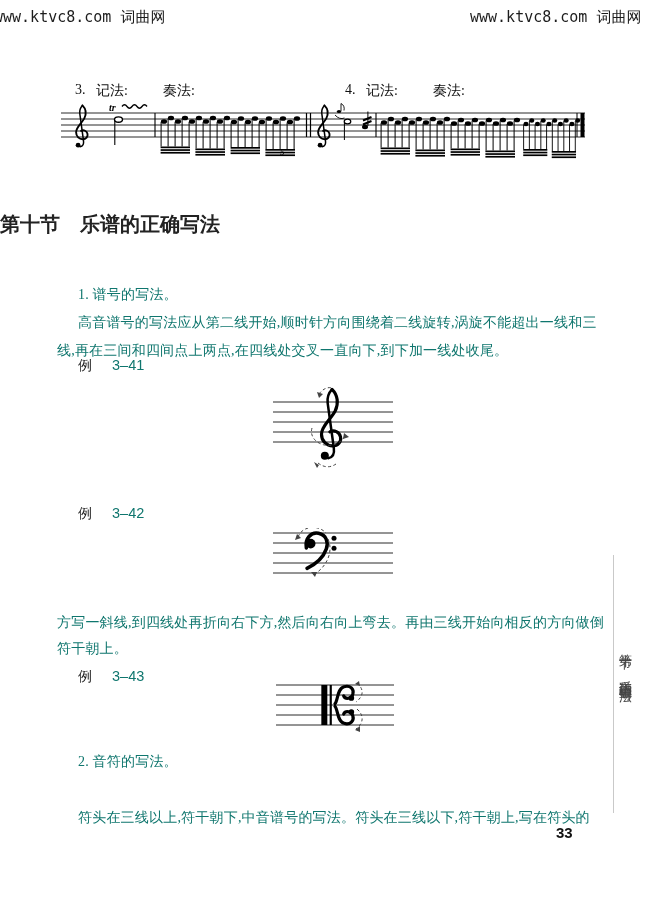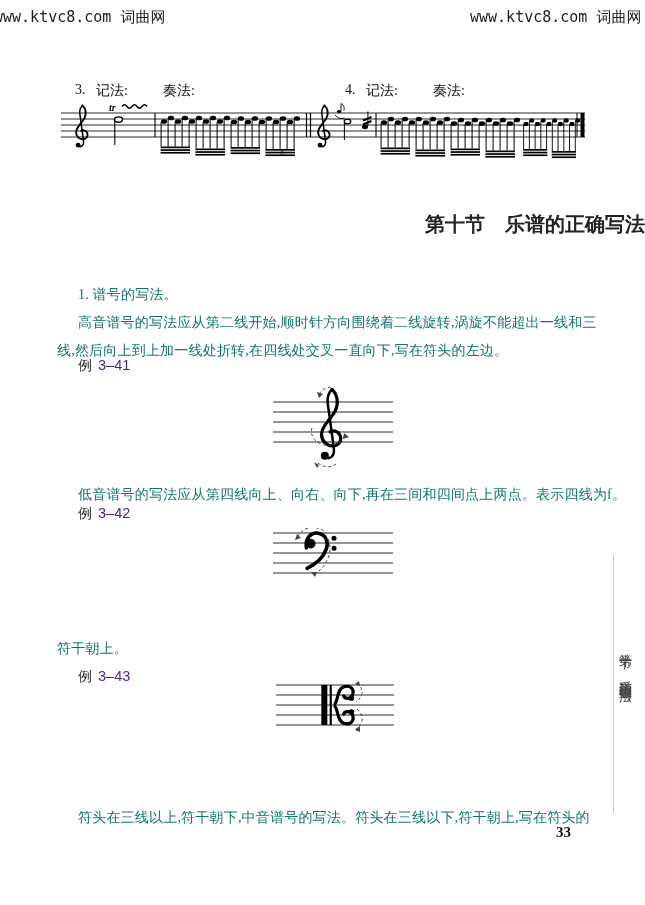--- a/index.html
+++ b/index.html
@@ -11,32 +11,32 @@
   .wm {
     position:absolute; top:8px; font-family:"DejaVu Sans Mono", monospace;
     font-size:15px; color:#1c1c1c; white-space:nowrap;
   }
   .wm-left { left:-6px; }
   .wm-right-clip { position:absolute; left:470px; top:8px; width:175px; overflow:hidden; }
   .wm-right { position:static; }
   .score-label { position:absolute; top:82px; font-size:14px; color:#111; white-space:nowrap; }
   .music-svg { position:absolute; left:58px; top:100px; }
   .doc-title {
-    position:absolute; left:0; top:211px; width:645px; text-align:right;
+    position:absolute; left:0; top:211px; width:645px; text-align:left;
     font-size:20px; font-weight:bold; color:#222;
   }
   .doc-title .gap { display:inline-block; width:1em; }
   .bodyline { position:absolute; left:57px; width:565px; font-size:14px; line-height:28px;
     color:#0f766e; white-space:nowrap; letter-spacing:0.2px; }
   .ind { padding-left:21px; }
   .exlabel { position:absolute; left:78px; font-size:14px; white-space:nowrap; }
-  .exlabel .num { font-family:"Liberation Sans", sans-serif; font-size:14.5px; margin-left:6px; color:#4c1d95; }
+  .exlabel .num { font-family:"Liberation Sans", sans-serif; font-size:14.5px; margin-left:20px; color:#0f766e; }
   .fig { position:absolute; }
   .pagenum { position:absolute; left:556px; top:824px; font-size:15px; font-weight:bold; color:#111;
-    font-family:Liberation Serif, serif; }
+    font-family:Liberation Sans, sans-serif; }
   .side-rule { position:absolute; left:613px; top:555px; width:1px; height:258px; background:#c9c9c9; }
   .side-text {
     position:absolute; left:616px; top:643px; height:210px;
     writing-mode:vertical-rl; font-size:13px; color:#444; letter-spacing:1.5px;
   }
   .side-text .seg2 { margin-top:18px; }
   svg { display:block; }
 </style>
 </head>
 <body>
@@ -131,79 +131,80 @@
     <path d="M519 13V37" stroke="#000" stroke-width="1"></path>
     <rect x="522.5" y="13" width="4" height="24" fill="#000"></rect>
   </svg>
 
   <div class="doc-title">
     <span>第十节</span><span class="gap"></span><span>乐谱的正确写法</span>
   </div>
 
   <div class="bodyline ind" style="top:281px">1. 谱号的写法。</div>
   <div class="bodyline ind" style="top:309px">高音谱号的写法应从第二线开始,顺时针方向围绕着二线旋转,涡旋不能超出一线和三</div>
-  <div class="bodyline" style="top:337px">线,然后向上到上加一线处折转,在四线处交叉一直向下,写在符头的左边。</div>
+  <div class="bodyline" style="top:337px">线,再在三间和四间点上两点,在四线处交叉一直向下,到下加一线处收尾。</div>
 
   <div class="exlabel" style="top:357px">
     <span>例</span><span class="num">3–41</span>
   </div>
 
   <svg class="fig" style="left:268px; top:383px" width="130" height="90" viewBox="0 0 130 90">
     <path d="M5 19H125 M5 29H125 M5 39H125 M5 49H125 M5 59H125" stroke="#2a2a2a" stroke-width="1"></path>
     <use href="#gclef" transform="translate(60,19) scale(1.667)"></use>
     <g stroke="#444" stroke-width="1" fill="none" stroke-dasharray="3 2.5">
       <path d="M44 45 A 16 13 0 1 0 77 52"></path>
       <path d="M51 11 Q 57 3 65 5"></path>
       <path d="M50 80 Q 59 87 68 81"></path>
     </g>
     <g fill="#444">
       <polygon points="76,50 81,54 75,56"></polygon>
       <polygon points="49,9 51,15 55,11"></polygon>
       <polygon points="51,82 46,79 49,85"></polygon>
     </g>
   </svg>
 
-  <div class="bodyline ind" style="top:481px">低音谱号的写法应从第四线向上、向右、向下,再在三间和四间点上两点。表示四线为f。</div>
 
   <div class="exlabel" style="top:505px">
     <span>例</span><span class="num">3–42</span>
   </div>
 
   <svg class="fig" style="left:268px; top:528px" width="130" height="52" viewBox="0 0 130 52">
     <path d="M5 5H125 M5 15H125 M5 25H125 M5 35H125 M5 45H125" stroke="#2a2a2a" stroke-width="1"></path>
     <use href="#fclef" transform="translate(40,5) scale(1.667)"></use>
     <g stroke="#444" stroke-width="1" fill="none" stroke-dasharray="3 2.5">
       <path d="M30 9 C 34 -2 50 -4 58 5"></path>
       <path d="M60 11 C 66 24 58 40 45 47"></path>
     </g>
     <g fill="#444">
       <polygon points="29,6 33,10 27,12"></polygon>
       <polygon points="47,49 43,44 49,44"></polygon>
     </g>
   </svg>
 
+  <div class="bodyline" style="top:609px">方写一斜线,到四线处再折向右下方,然后向右向上弯去。再由三线开始向相反的方向做倒</div>
   <div class="bodyline" style="top:635px">符干朝上。</div>
 
   <div class="exlabel" style="top:668px">
     <span>例</span><span class="num">3–43</span>
   </div>
 
   <svg class="fig" style="left:271px; top:680px" width="128" height="52" viewBox="0 0 128 52">
     <path d="M5 5H123 M5 15H123 M5 25H123 M5 35H123 M5 45H123" stroke="#2a2a2a" stroke-width="1"></path>
     <use href="#cclef" transform="translate(64,5) scale(1.667)"></use>
     <g stroke="#444" stroke-width="1" fill="none" stroke-dasharray="3 2.5">
       <path d="M86 3 C 93 9 93 16 85 22"></path>
       <path d="M86 29 C 93 35 93 43 85 49"></path>
     </g>
     <g fill="#444">
       <polygon points="88,1 84,4 89,6"></polygon>
       <polygon points="84,50 89,46 89,52"></polygon>
     </g>
   </svg>
 
+  <div class="bodyline ind" style="top:748px">2. 音符的写法。</div>
   <div class="bodyline ind" style="top:804px">符头在三线以上,符干朝下,中音谱号的写法。符头在三线以下,符干朝上,写在符头的</div>
 
   <div class="pagenum">33</div>
 
   <div class="side-rule"></div>
   <div class="side-text">
     <span>第十节</span>
     <span class="seg2">乐谱的正确写法</span>
   </div>
 

